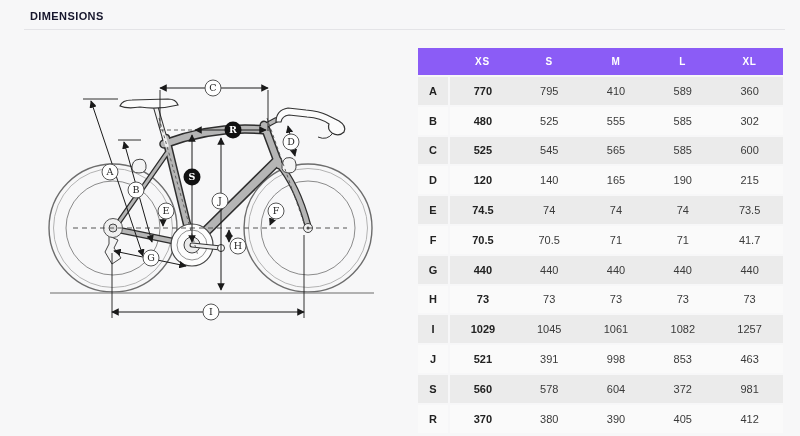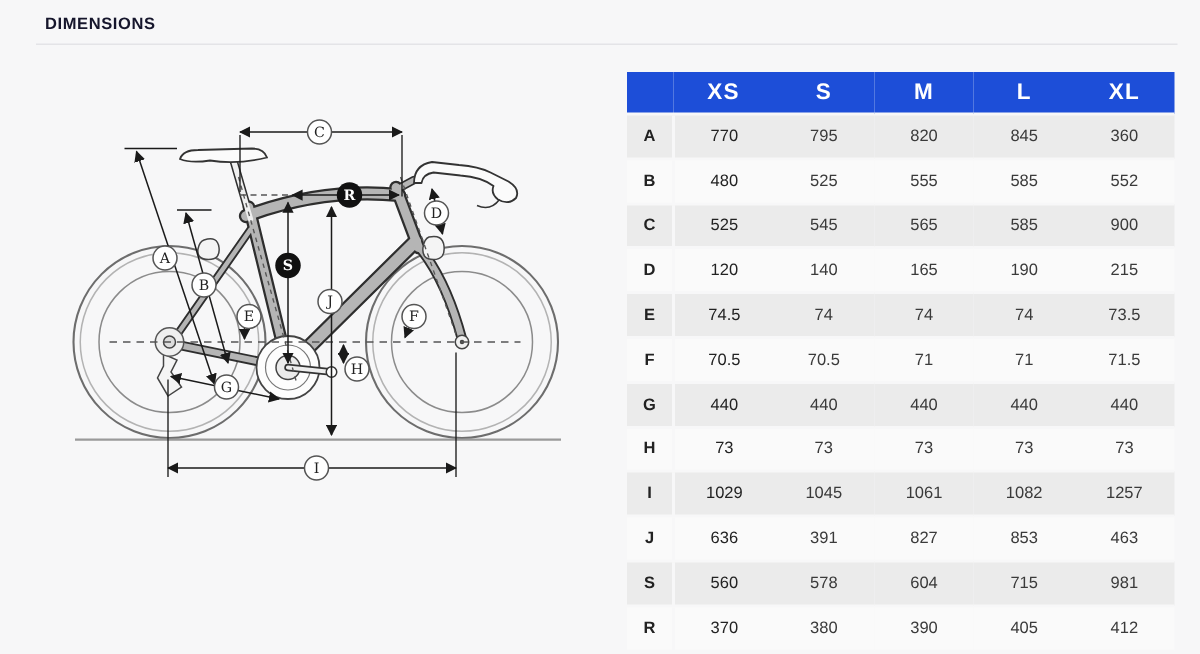--- a/index.html
+++ b/index.html
@@ -21,36 +21,36 @@
     background:#e4e4e7;
   }
   .diagram-wrap{position:absolute;left:30px;top:55px;width:380px;height:310px;}
   .size-table{
     position:absolute;left:418px;top:48px;width:365px;
     border-collapse:collapse;table-layout:fixed;
     font-size:11px;color:#3a3a3a;
   }
   .size-table col.lblcol{width:31px;}
   .size-table thead th{
-    background:#1d4ed8;color:#fff;font-weight:700;
-    font-size:15px;letter-spacing:.8px;
+    background:#8b5cf6;color:#fff;font-weight:700;
+    font-size:10px;letter-spacing:.8px;
     height:25px;text-align:center;vertical-align:middle;
     border-bottom:2px solid #f7f7f8;
   }
   .size-table tbody td{
     height:25.8px;text-align:center;vertical-align:middle;
     border-bottom:2px solid #f7f7f8;
   }
   .size-table tbody tr:nth-child(odd) td{background:#ebebeb;}
   .size-table tbody tr:nth-child(even) td{background:#fafafa;}
   .size-table td.rowlabel{
     font-weight:700;color:#222;
     border-right:2px solid #f7f7f8;
   }
-  .size-table td.xs-col{font-weight:400;color:#222;}
+  .size-table td.xs-col{font-weight:700;color:#222;}
 </style>
 </head>
 <body>
 
 <div class="page">
 
   <div class="page-title">DIMENSIONS</div>
   <div class="divider"></div>
 
   <div class="diagram-wrap">
@@ -221,39 +221,39 @@
         <th>M</th>
         <th>L</th>
         <th>XL</th>
       </tr>
     </thead>
     <tbody>
         <tr>
           <td class="rowlabel">A</td>
           <td class="xs-col">770</td>
           <td>795</td>
-          <td>820</td>
-          <td>845</td>
+          <td>410</td>
+          <td>589</td>
           <td>360</td>
         </tr>
         <tr>
           <td class="rowlabel">B</td>
           <td class="xs-col">480</td>
           <td>525</td>
           <td>555</td>
           <td>585</td>
-          <td>552</td>
+          <td>302</td>
         </tr>
         <tr>
           <td class="rowlabel">C</td>
           <td class="xs-col">525</td>
           <td>545</td>
           <td>565</td>
           <td>585</td>
-          <td>900</td>
+          <td>600</td>
         </tr>
         <tr>
           <td class="rowlabel">D</td>
           <td class="xs-col">120</td>
           <td>140</td>
           <td>165</td>
           <td>190</td>
           <td>215</td>
         </tr>
         <tr>
@@ -263,21 +263,21 @@
           <td>74</td>
           <td>74</td>
           <td>73.5</td>
         </tr>
         <tr>
           <td class="rowlabel">F</td>
           <td class="xs-col">70.5</td>
           <td>70.5</td>
           <td>71</td>
           <td>71</td>
-          <td>71.5</td>
+          <td>41.7</td>
         </tr>
         <tr>
           <td class="rowlabel">G</td>
           <td class="xs-col">440</td>
           <td>440</td>
           <td>440</td>
           <td>440</td>
           <td>440</td>
         </tr>
         <tr>
@@ -291,32 +291,32 @@
         <tr>
           <td class="rowlabel">I</td>
           <td class="xs-col">1029</td>
           <td>1045</td>
           <td>1061</td>
           <td>1082</td>
           <td>1257</td>
         </tr>
         <tr>
           <td class="rowlabel">J</td>
-          <td class="xs-col">636</td>
+          <td class="xs-col">521</td>
           <td>391</td>
-          <td>827</td>
+          <td>998</td>
           <td>853</td>
           <td>463</td>
         </tr>
         <tr>
           <td class="rowlabel">S</td>
           <td class="xs-col">560</td>
           <td>578</td>
           <td>604</td>
-          <td>715</td>
+          <td>372</td>
           <td>981</td>
         </tr>
         <tr>
           <td class="rowlabel">R</td>
           <td class="xs-col">370</td>
           <td>380</td>
           <td>390</td>
           <td>405</td>
           <td>412</td>
         </tr>

